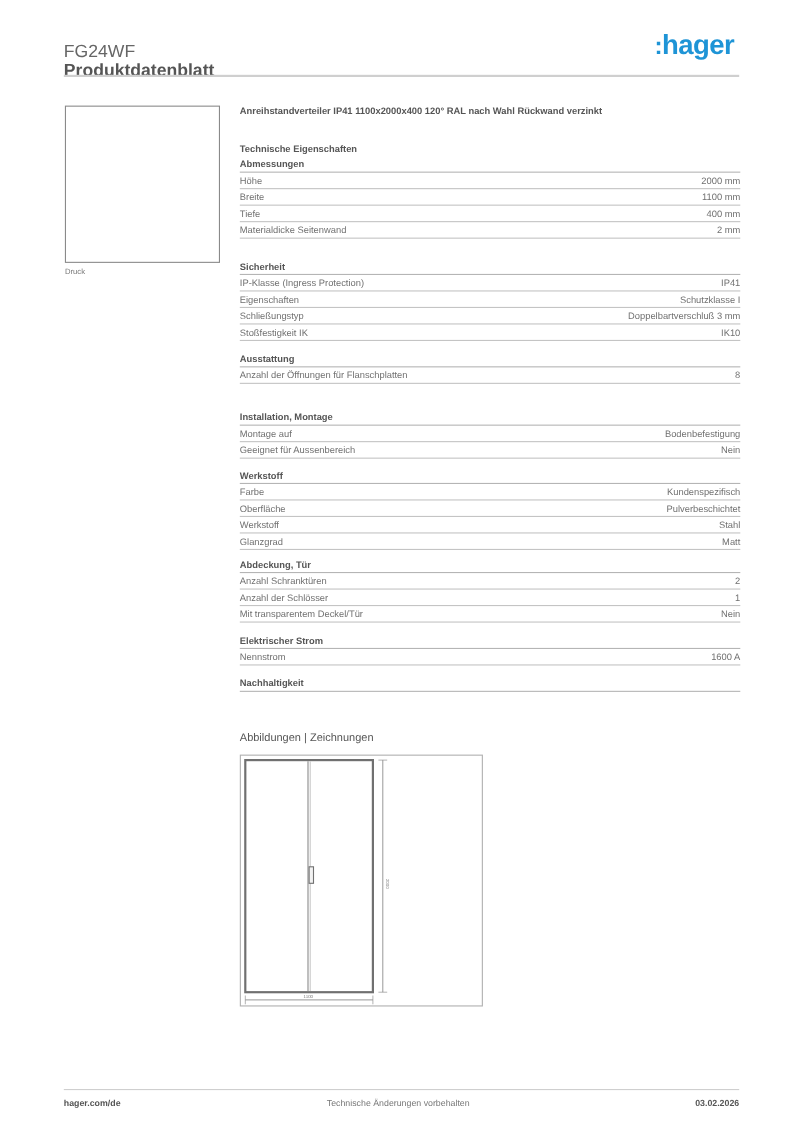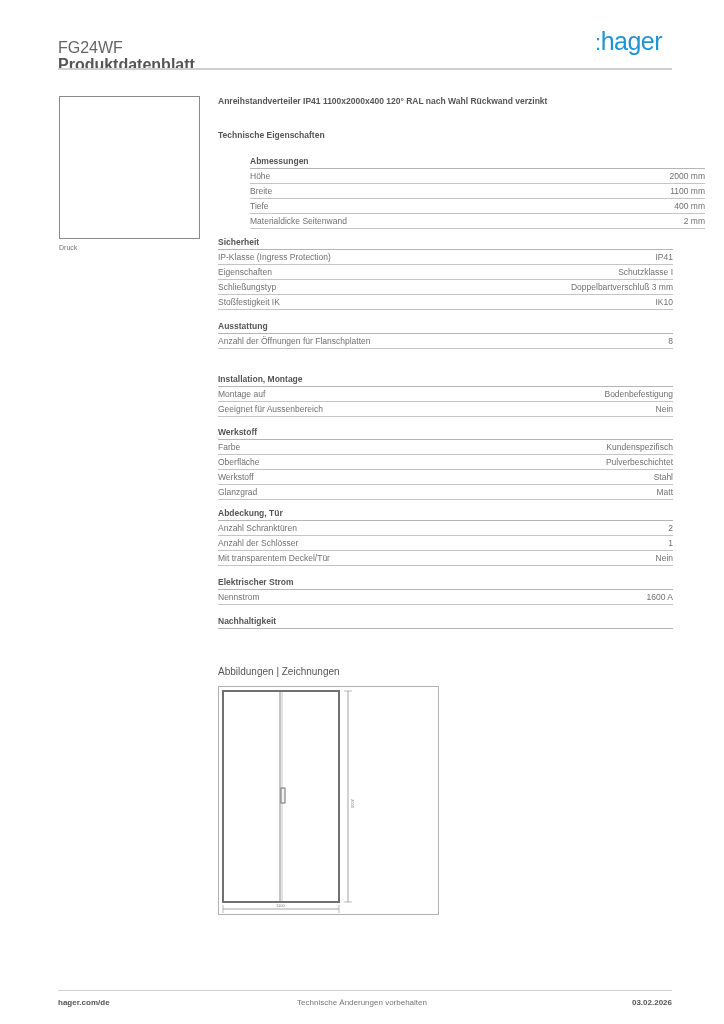--- a/index.html
+++ b/index.html
@@ -1,20 +1,20 @@
 <!DOCTYPE html>
 <html><head>
   <meta charset="utf-8">
   <style>
     html, body { margin: 0; padding: 0; background: #ffffff; }
     body { width: 724px; height: 1024px; position: relative; overflow: hidden;
            font-family: "Liberation Sans", sans-serif; color: #555; }
     .header-title { position: absolute; left: 58px; top: 21px; font-size: 16px; font-weight: bold; color: #555; margin-top: 35px; }
     .header-sub { position: absolute; left: 58px; top: 39px; font-size: 16px; color: #666; }
-    .logo { position: absolute; left: 595px; top: 27px; font-size: 25px; font-weight: normal; color: #1e94d6; letter-spacing: -0.5px; }
+    .logo { position: absolute; left: 595px; top: 27px; font-size: 25px; font-weight: bold; color: #1e94d6; letter-spacing: -0.5px; }
     .logo .colon { font-size: 22px; margin-right: 0px; }
     .header-rule { position: absolute; left: 58px; top: 68px; width: 614px; height: 2px; background: #cfcfcf; }
 
     .photo-box { position: absolute; left: 59px; top: 96px; width: 141px; height: 143px; border: 1px solid #8a8a8a; box-sizing: border-box; }
     .photo-caption { position: absolute; left: 59px; top: 244px; font-size: 7px; color: #777; }
 
     .content { position: absolute; left: 218px; top: 0; width: 455px; }
     .prod-desc { position: absolute; top: 96px; font-size: 8.5px; font-weight: bold; color: #555; white-space: nowrap; }
     .tech-heading { position: absolute; top: 130px; font-size: 8.5px; font-weight: bold; color: #555; }
 
@@ -39,21 +39,21 @@
 <div class="logo"><span class="colon">:</span><span>hager</span></div>
 <div class="header-rule"></div>
 
 <div class="photo-box"></div>
 <div class="photo-caption">Druck</div>
 
 <div class="content">
   <div class="prod-desc">Anreihstandverteiler IP41 1100x2000x400 120° RAL nach Wahl Rückwand verzinkt</div>
   <div class="tech-heading">Technische Eigenschaften</div>
 
-  <div class="section" style="top:155px;margin-left:32px;">
+  <div class="section" style="top:143px;">
     <div class="section-title">Abmessungen</div>
     <div class="row">
         <span>Höhe</span>
         <span>2000 mm</span>
       </div>
     <div class="row">
         <span>Breite</span>
         <span>1100 mm</span>
       </div>
     <div class="row">

